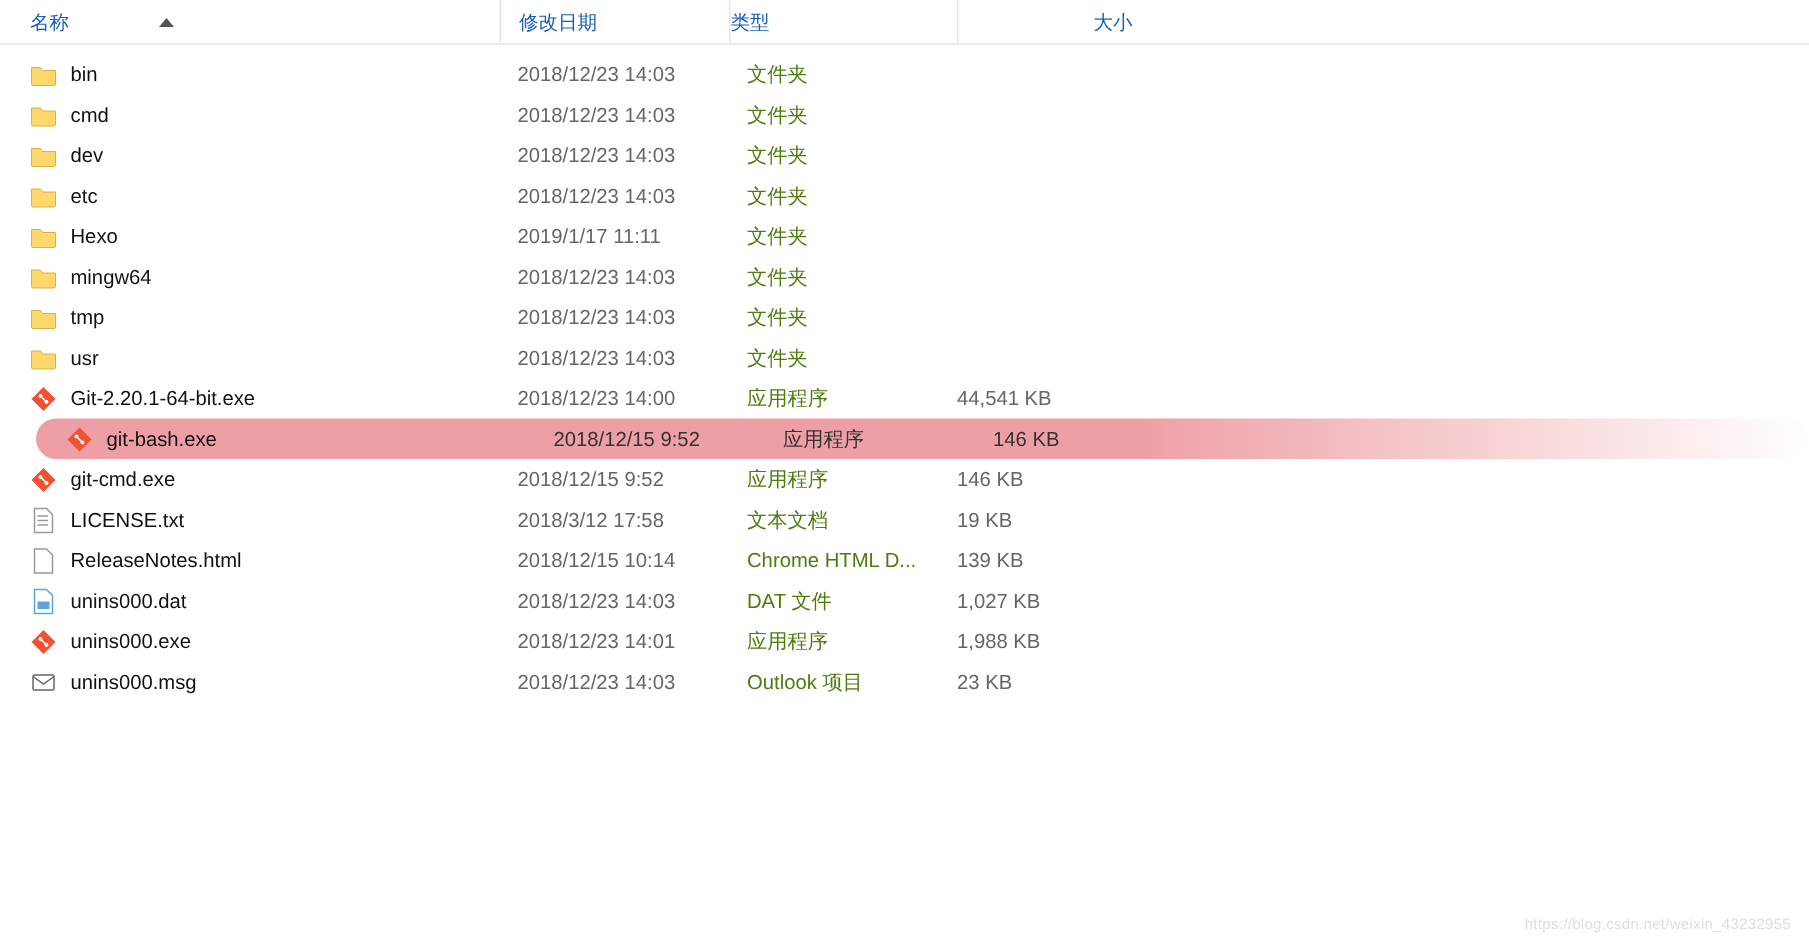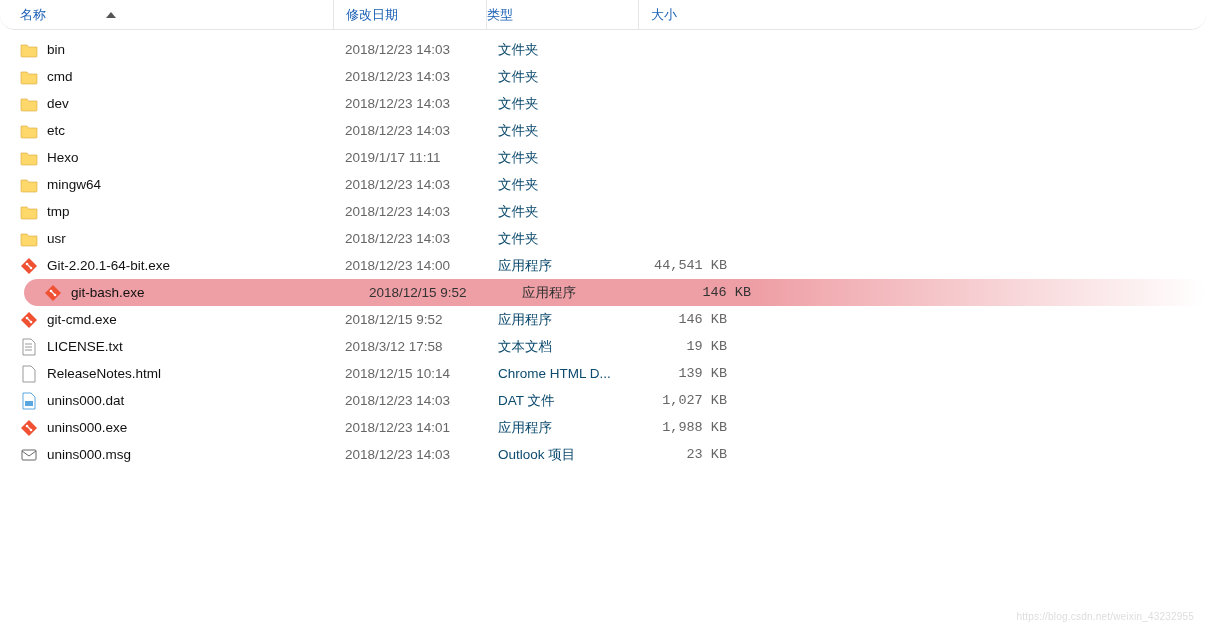--- a/index.html
+++ b/index.html
@@ -13,45 +13,44 @@
     overflow: hidden;
     position: relative;
   }
   .header {
     display: flex;
     height: 30px;
     border-bottom: 1px solid #e5e5e5;
     align-items: center;
     color: #1a5fb4;
     font-size: 13px;
-    border-radius: 15px;
   }
   .col-name { width: 333px; padding-left: 20px; display: flex; align-items: center; }
   .col-date { width: 153px; padding-left: 12px; border-left: 1px solid #e5e5e5; height: 100%; display: flex; align-items: center; }
   .col-type { width: 152px; padding-left: 0; border-left: 1px solid #e5e5e5; height: 100%; display: flex; align-items: center; }
-  .col-size { width: 117px; padding-left: 12px; border-left: 1px solid #e5e5e5; height: 100%; display: flex; align-items: center; }
+  .col-size { width: 117px; padding-left: 12px; border-left: 1px solid #e5e5e5; height: 100%; display: flex; align-items: center; justify-content: flex-end; }
   .header .sort-arrow {
     margin-left: 60px;
     margin-right: auto;
     width: 0; height: 0;
     border-left: 5px solid transparent;
     border-right: 5px solid transparent;
     border-bottom: 6px solid #555;
   }
   .rows { margin-top: 6px; }
   .row {
     display: flex;
     height: 27px;
     align-items: center;
     font-size: 13.5px;
   }
   .row .c-name { width: 333px; padding-left: 20px; display: flex; align-items: center; gap: 9px; color: #111; }
   .row .c-date { width: 153px; padding-left: 12px; color: #666; }
-  .row .c-type { width: 152px; padding-left: 12px; color: #0c4a6e; white-space: nowrap; overflow: hidden; text-overflow: ellipsis; }
-  .row .c-size { width: 117px; padding-right: 28px; text-align: right; color: #666; font-family: Liberation Mono, monospace; }
+  .row .c-type { width: 152px; padding-left: 12px; color: #4d7c0f; white-space: nowrap; overflow: hidden; text-overflow: ellipsis; }
+  .row .c-size { width: 117px; padding-right: 28px; color: #666; }
   .row.highlight {
     background: linear-gradient(to right, #ee9fa5 0%, #ee9fa5 62%, #ffffff 100%);
     border-radius: 14px;
     color: #000;
     margin-left: 24px;
   }
   .row.highlight .c-date, .row.highlight .c-type, .row.highlight .c-size { color: #333; }
   .icon { width: 18px; height: 18px; display: inline-flex; align-items: center; justify-content: center; flex-shrink: 0; }
   .watermark {
     position: absolute;

